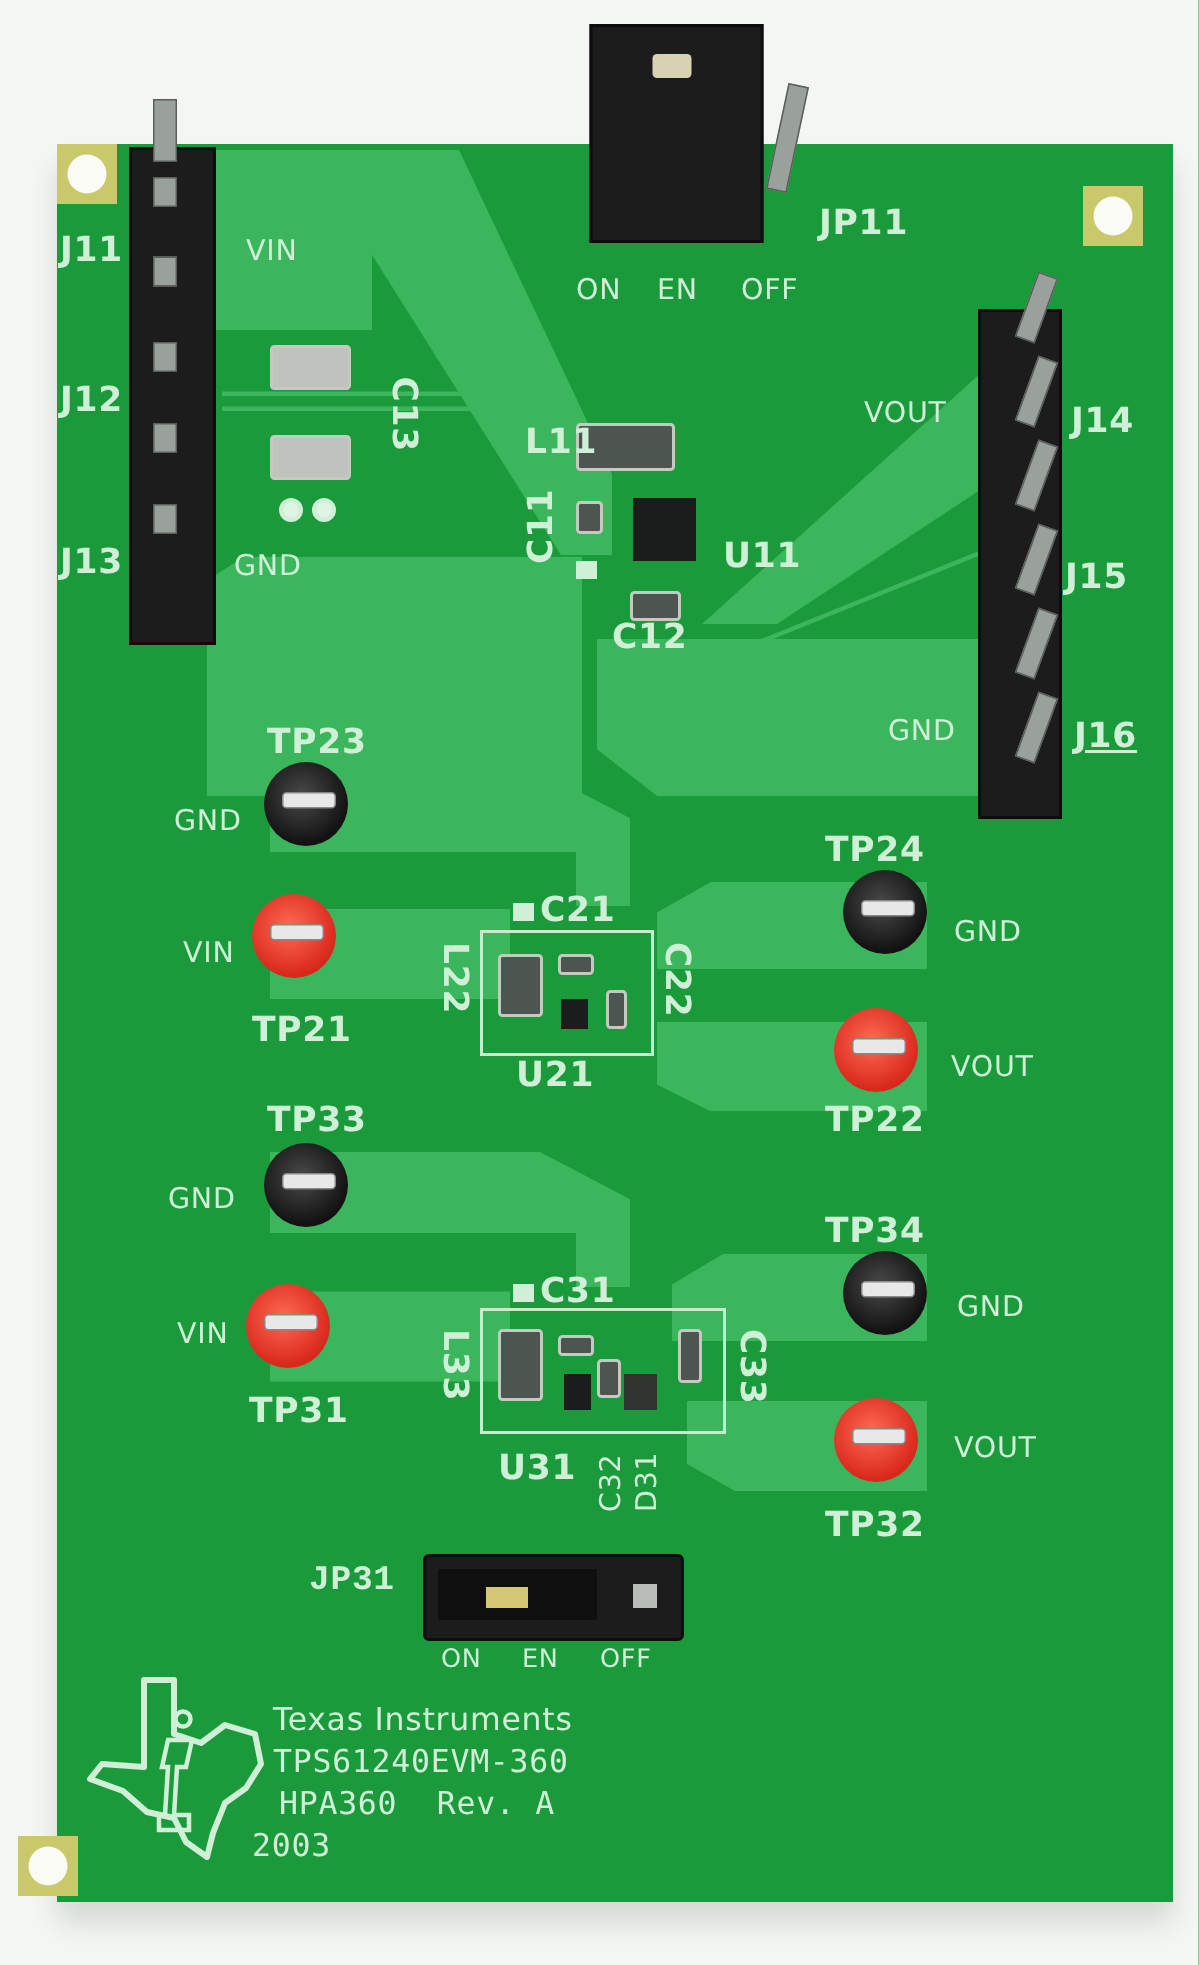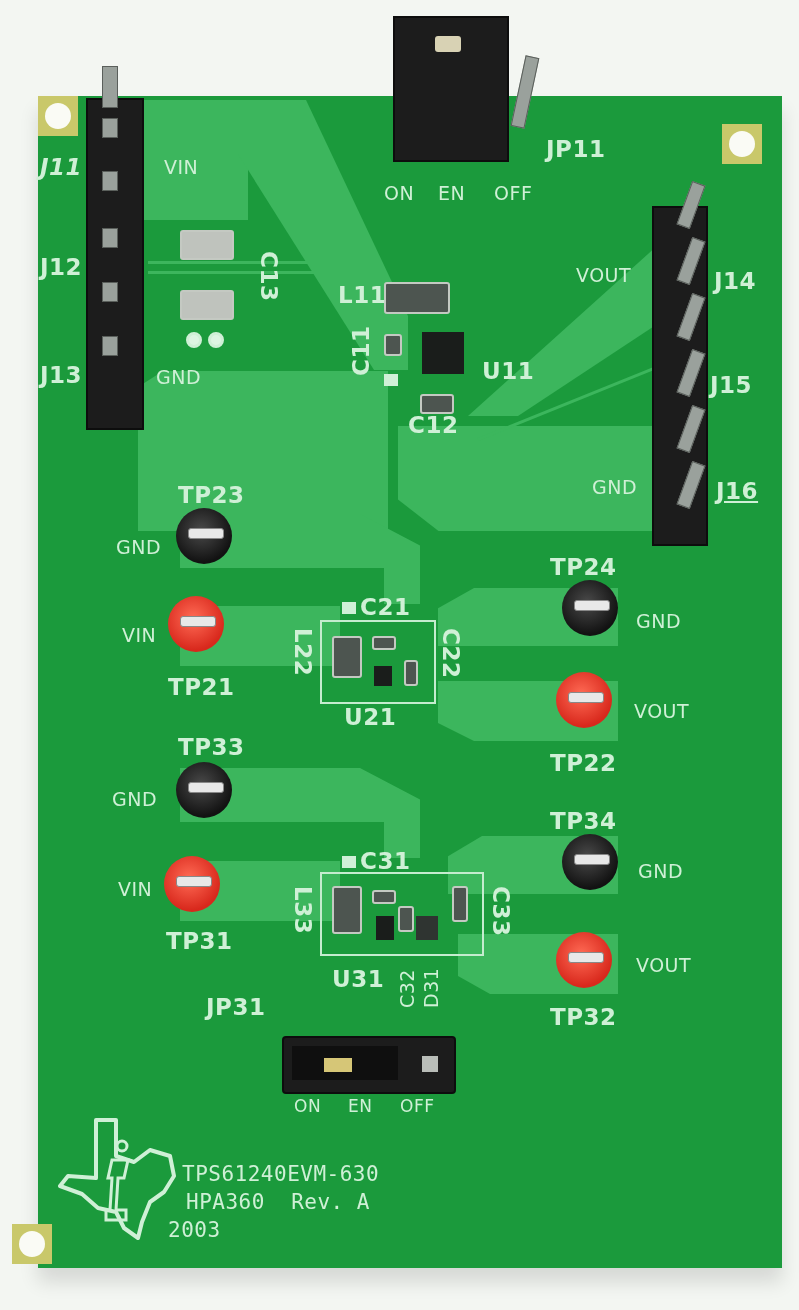--- a/index.html
+++ b/index.html
@@ -56,42 +56,42 @@
   <div class="trace" style="left:440px;top:342px;width:220px;transform:rotate(-22deg);"></div>
 
   <div class="header" style="left:48px;top:2px;width:54px;height:328px;"></div>
   <div class="pin" style="left:64px;top:-30px;width:14px;height:40px;"></div>
   <div class="pin" style="left:64px;top:22px;width:14px;height:18px;"></div>
   <div class="pin" style="left:64px;top:75px;width:14px;height:18px;"></div>
   <div class="pin" style="left:64px;top:132px;width:14px;height:18px;"></div>
   <div class="pin" style="left:64px;top:186px;width:14px;height:18px;"></div>
   <div class="pin" style="left:64px;top:240px;width:14px;height:18px;"></div>
 
-  <div class="silk big" style="left:2px;top:60px;font-style:italic;">J11</div>
+  <div class="silk big" style="left:2px;top:60px;">J11</div>
   <div class="silk big" style="left:2px;top:160px;">J12</div>
   <div class="silk big" style="left:2px;top:268px;">J13</div>
   <div class="silk" style="left:126px;top:62px;">VIN</div>
   <div class="silk" style="left:118px;top:272px;">GND</div>
 
   <div class="smd" style="left:142px;top:134px;width:50px;height:26px;background:#bfc3bd;"></div>
   <div class="smd" style="left:142px;top:194px;width:50px;height:26px;background:#bfc3bd;"></div>
   <div class="abs" style="left:148px;top:236px;width:16px;height:16px;border-radius:50%;background:#ddf5e2;border:3px solid #cff0d6;box-sizing:border-box;"></div>
   <div class="abs" style="left:170px;top:236px;width:16px;height:16px;border-radius:50%;background:#ddf5e2;border:3px solid #cff0d6;box-sizing:border-box;"></div>
   <div class="silk big rot" style="left:242px;top:155px;">C13</div>
 
   <div class="header" style="left:355px;top:-80px;width:112px;height:142px;"></div>
   <div class="abs" style="left:397px;top:-60px;width:26px;height:16px;background:#d8d2b4;border-radius:3px;"></div>
   <div class="pin" style="left:480px;top:-40px;width:12px;height:70px;transform:rotate(12deg);"></div>
   <div class="silk big" style="left:508px;top:42px;">JP11</div>
   <div class="silk" style="left:346px;top:88px;">ON</div>
   <div class="silk" style="left:400px;top:88px;">EN</div>
   <div class="silk" style="left:456px;top:88px;">OFF</div>
 
   <div class="smd" style="left:346px;top:186px;width:62px;height:28px;"></div>
-  <div class="silk big" style="left:300px;top:188px;">L11</div>
+  <div class="silk big" style="left:312px;top:188px;">L11</div>
   <div class="smd" style="left:346px;top:238px;width:14px;height:18px;"></div>
   <div class="silk big rot" style="left:334px;top:230px;transform:rotate(-90deg);transform-origin:left top;top:280px;left:312px;">C11</div>
   <div class="abs" style="left:346px;top:278px;width:14px;height:12px;background:#cff0d6;"></div>
   <div class="ic" style="left:384px;top:236px;width:42px;height:42px;"></div>
   <div class="silk big" style="left:444px;top:264px;">U11</div>
   <div class="smd" style="left:382px;top:298px;width:30px;height:16px;"></div>
   <div class="silk big" style="left:370px;top:318px;">C12</div>
 
   <div class="header" style="left:614px;top:110px;width:52px;height:336px;"></div>
   <div class="pin" style="left:646px;top:86px;width:12px;height:44px;transform:rotate(20deg);"></div>
@@ -119,21 +119,21 @@
 
   <div class="silk big" style="left:512px;top:460px;">TP24</div>
   <div class="tp black" style="left:524px;top:484px;">
       <div class="wire"></div>
     </div>
   <div class="silk" style="left:598px;top:516px;">GND</div>
   <div class="tp red" style="left:518px;top:576px;">
       <div class="wire"></div>
     </div>
   <div class="silk" style="left:596px;top:606px;">VOUT</div>
-  <div class="silk big" style="left:512px;top:656px;">TP22</div>
+  <div class="silk big" style="left:512px;top:640px;">TP22</div>
 
   <div class="abs" style="left:304px;top:506px;width:14px;height:12px;background:#cff0d6;"></div>
   <div class="silk big" style="left:322px;top:500px;">C21</div>
   <div class="outline" style="left:282px;top:524px;width:112px;height:80px;"></div>
   <div class="smd" style="left:294px;top:540px;width:26px;height:38px;"></div>
   <div class="smd" style="left:334px;top:540px;width:20px;height:10px;"></div>
   <div class="ic" style="left:336px;top:570px;width:18px;height:20px;"></div>
   <div class="smd" style="left:366px;top:564px;width:10px;height:22px;"></div>
   <div class="silk big rot" style="left:276px;top:532px;">L22</div>
   <div class="silk big rot" style="left:424px;top:532px;">C22</div>
@@ -169,30 +169,31 @@
   <div class="ic" style="left:338px;top:820px;width:18px;height:24px;"></div>
   <div class="smd" style="left:360px;top:810px;width:12px;height:22px;"></div>
   <div class="ic" style="left:378px;top:820px;width:22px;height:24px;background:#2f3431;"></div>
   <div class="smd" style="left:414px;top:790px;width:12px;height:32px;"></div>
   <div class="silk big rot" style="left:276px;top:790px;">L33</div>
   <div class="silk big rot" style="left:474px;top:790px;">C33</div>
   <div class="silk big" style="left:294px;top:872px;">U31</div>
   <div class="silk rot" style="left:382px;top:866px;transform:rotate(-90deg);top:912px;left:360px;">C32</div>
   <div class="silk rot" style="left:402px;top:866px;transform:rotate(-90deg);top:912px;left:384px;">D31</div>
 
-  <div class="silk big" style="left:168px;top:900px;">JP31</div>
+  <div class="silk big" style="left:168px;top:946px;font-family:Liberation Mono, monospace;">JP31</div>
   <div class="header" style="left:244px;top:940px;width:170px;height:54px;border-radius:4px;"></div>
   <div class="abs" style="left:254px;top:950px;width:106px;height:34px;background:#0f0f0f;"></div>
   <div class="abs" style="left:286px;top:962px;width:28px;height:14px;background:#d6c677;"></div>
   <div class="abs" style="left:384px;top:960px;width:16px;height:16px;background:#b9bdb8;"></div>
   <div class="silk" style="left:256px;top:1002px;font-size:17px;">ON</div>
   <div class="silk" style="left:310px;top:1002px;font-size:17px;">EN</div>
   <div class="silk" style="left:362px;top:1002px;font-size:17px;">OFF</div>
 
   <svg class="abs" style="left:16px;top:1020px;" width="126" height="124" viewBox="0 0 126 124">
     <path d="M42 4 L62 4 L62 40 L80 46 L96 34 L116 40 L120 60 L110 76 L96 86 L88 106 L84 122 L70 112 L62 96 L44 92 L28 78 L6 70 L14 60 L42 62 Z" fill="none" stroke="#cff0d6" stroke-width="4" stroke-linejoin="round"></path>
     <circle cx="68" cy="30" r="5" fill="none" stroke="#cff0d6" stroke-width="3"></circle>
     <path d="M58 44 L74 44 L70 62 L64 62 L62 94 L72 94 L72 104 L52 104 L52 94 L56 94 L58 62 L54 62 Z" fill="none" stroke="#cff0d6" stroke-width="3"></path>
   </svg>
-  <div class="silk" style="left:144px;top:1068px;font-size:21px;font-family:'DejaVu Sans Mono',monospace;">TPS61240EVM-630</div>
+  <div class="silk" style="left:144px;top:1040px;font-size:21px;">Texas Instruments</div>
+  <div class="silk" style="left:144px;top:1068px;font-size:21px;font-family:'DejaVu Sans Mono',monospace;">TPS61240EVM-360</div>
   <div class="silk" style="left:148px;top:1096px;font-size:21px;font-family:'DejaVu Sans Mono',monospace;white-space:pre;">HPA360  Rev. A</div>
   <div class="silk" style="left:130px;top:1124px;font-size:21px;font-family:'DejaVu Sans Mono',monospace;">2003</div>
 </div>
 
 </body></html>

